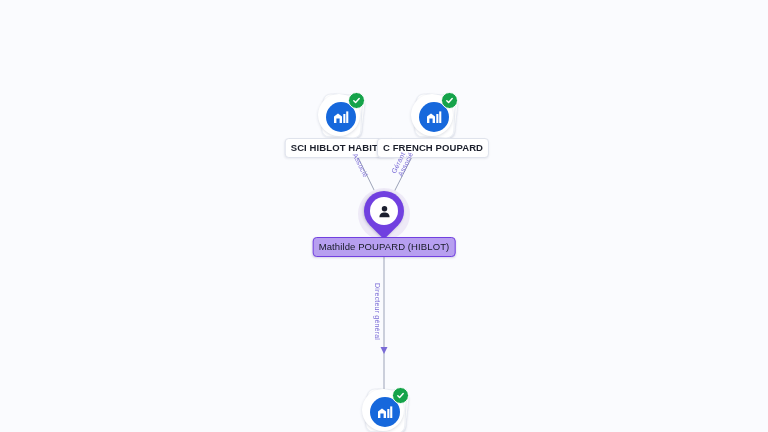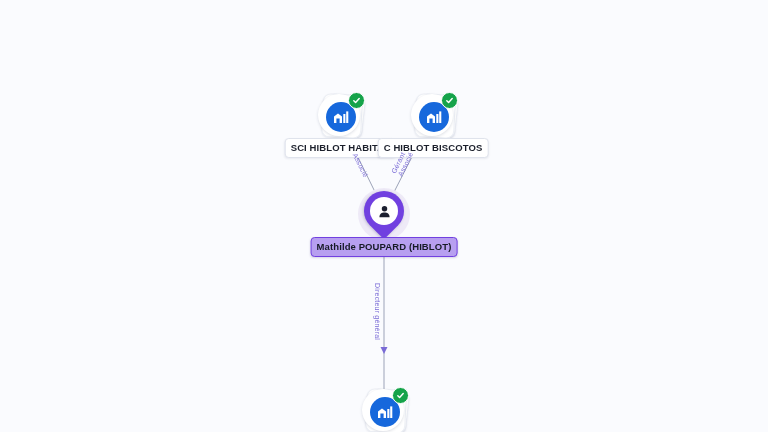--- a/index.html
+++ b/index.html
@@ -165,21 +165,21 @@
     background: #ffffff;
     border: 1px solid #dfe3ec;
     color: #1b1f2b;
     font-weight: 700;
     box-shadow: 0 1px 2px rgba(40,50,90,.08);
   }
   .label-person {
     background: #b79ff0;
     border: 1px solid #7140e0;
     color: #161a26;
-    font-weight: 700;
+    font-weight: 400;
     box-shadow: 0 1px 2px rgba(60,40,120,.18);
   }
 
   
   .edge-label {
     position: absolute;
     color: #7a6bd6;
     font-size: 7px;
     line-height: 8px;
     letter-spacing: .2px;
@@ -240,21 +240,21 @@
             <rect x="14.2" y="3.4" width="2.1" height="11.6" fill="#ffffff"></rect>
           </svg>
         </div>
       </div>
       <div class="verify-badge">
         <svg width="9" height="9" viewBox="0 0 10 10">
           <path d="M2 5.2 L4 7.2 L8 2.9" stroke="#ffffff" stroke-width="1.6" fill="none" stroke-linecap="round" stroke-linejoin="round"></path>
         </svg>
       </div>
     </div>
-    <div class="node-label label-company" style="left:0px; top:22px;">C HIBLOT BISCOTOS</div>
+    <div class="node-label label-company" style="left:0px; top:22px;">C FRENCH POUPARD</div>
   </div>
 
   <div class="node person-node" style="left:384px; top:213px;">
     <div class="pin">
       <div class="pin-halo"></div>
       <div class="pin-body"></div>
       <div class="pin-inner">
         <svg width="15" height="15" viewBox="0 0 16 16">
           <circle cx="8" cy="5" r="2.9" fill="#1c2030"></circle>
           <path d="M2.6 14 C2.6 10.4 5 9 8 9 C11 9 13.4 10.4 13.4 14 Z" fill="#1c2030"></path>

